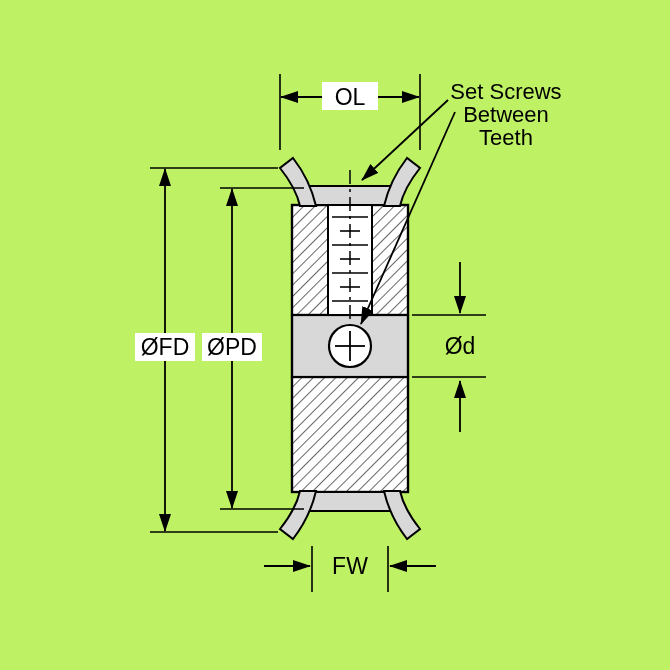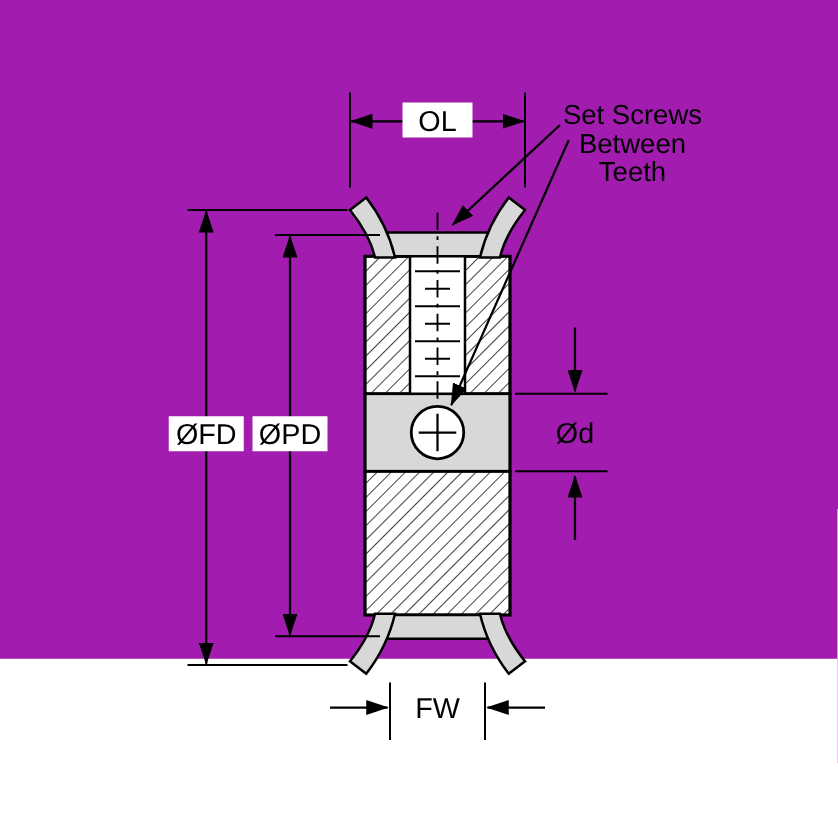--- a/index.html
+++ b/index.html
@@ -6,23 +6,23 @@
     margin: 0;
     padding: 0;
     background: #ffffff;
     width: 670px;
     height: 670px;
     overflow: hidden;
     font-family: "Liberation Sans", sans-serif;
   }
   .canvas {
     width: 670px;
-    height: 527px;
+    height: 670px;
     position: relative;
-    background: #a21caf;
+    background: #bef264;
   }
   svg { display: block; }
   text {
     font-family: "Liberation Sans", sans-serif;
     fill: #000000;
   }
   .dim-label { font-size: 23px; }
   .ann-label { font-size: 22px; }
 </style>
 </head>

